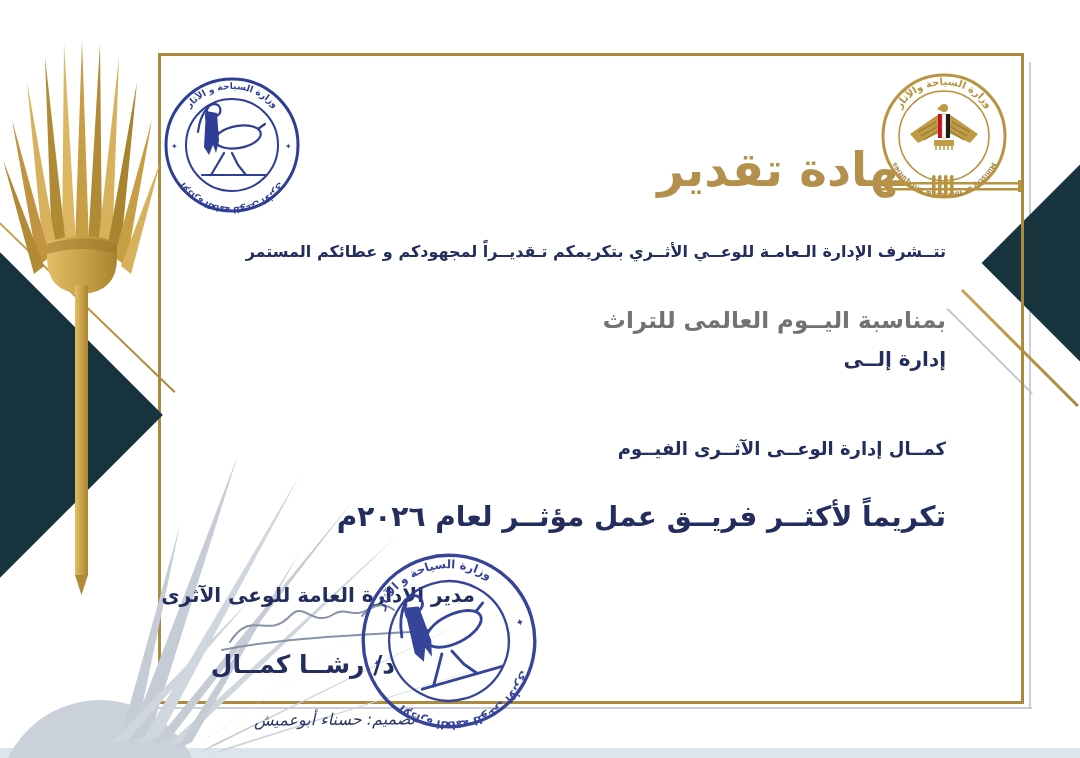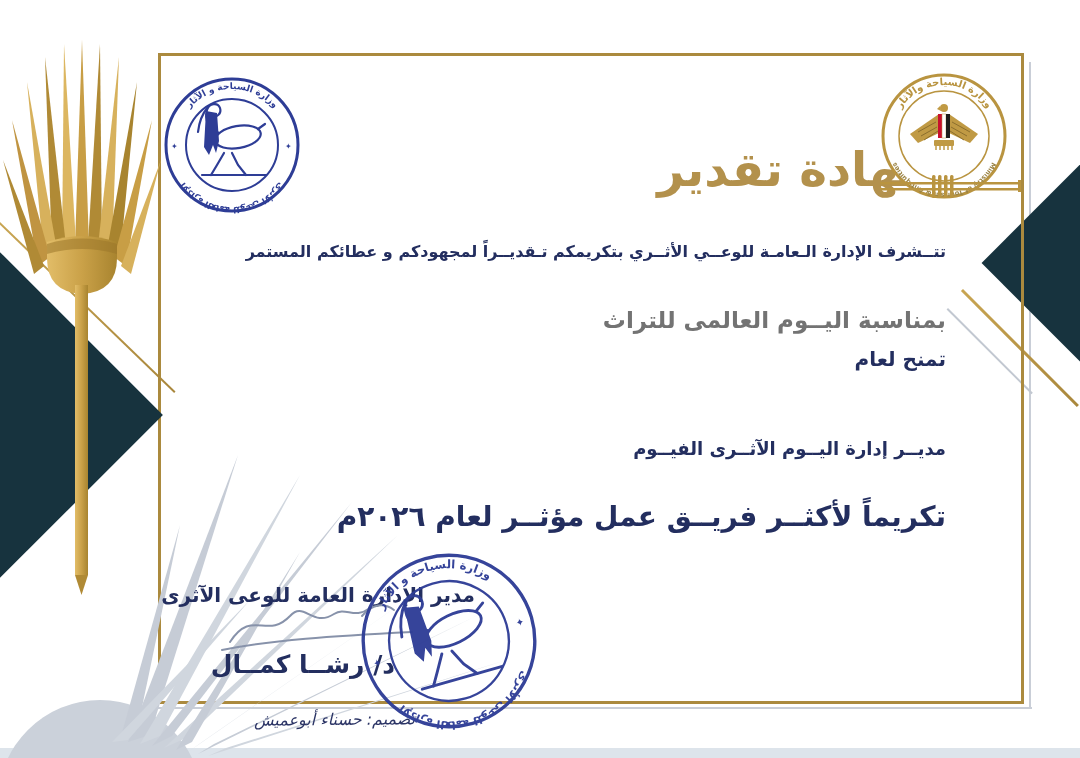--- a/index.html
+++ b/index.html
@@ -201,22 +201,22 @@
       <rect x="52" y="103" width="3.5" height="23" rx="1.5" fill="#b99440"></rect>
       <rect x="58" y="103" width="3.5" height="23" rx="1.5" fill="#b99440"></rect>
       <rect x="64" y="103" width="3.5" height="23" rx="1.5" fill="#b99440"></rect>
       <rect x="70" y="103" width="3.5" height="23" rx="1.5" fill="#b99440"></rect>
     </g>
   </svg>
 
   <div class="cline title-line">شهادة تقدير</div>
   <div class="cline intro-line">تتــشرف الإدارة الـعامـة للوعــي الأثــري بتكريمكم تـقديــراً لمجهودكم و عطائكم المستمر</div>
   <div class="cline occasion-line">بمناسبة اليــوم العالمى للتراث</div>
-  <div class="cline granted-line">تمنح لعام</div>
-  <div class="cline rtitle-line">مديــر إدارة اليــوم الآثــرى الفيــوم</div>
+  <div class="cline granted-line">إدارة إلــى</div>
+  <div class="cline rtitle-line">كمــال إدارة الوعــى الآثــرى الفيــوم</div>
   <div class="cline honor-line">تكريماً لأكثــر فريــق عمل مؤثــر لعام ٢٠٢٦م</div>
 
   <div class="signer-title">مدير الإدارة العامة للوعى الآثرى</div>
   <svg class="signature-script" width="235" height="72" viewBox="0 0 235 72">
     <g stroke="#8792aa" stroke-width="2" fill="none" stroke-linecap="round">
       <path d="M18 52 C40 18 55 50 78 26 C92 10 100 38 122 24 C134 16 142 30 158 18"></path>
       <path d="M150 26 C160 14 172 12 182 20"></path>
       <path d="M10 60 C60 50 120 46 200 42"></path>
     </g>
   </svg>

